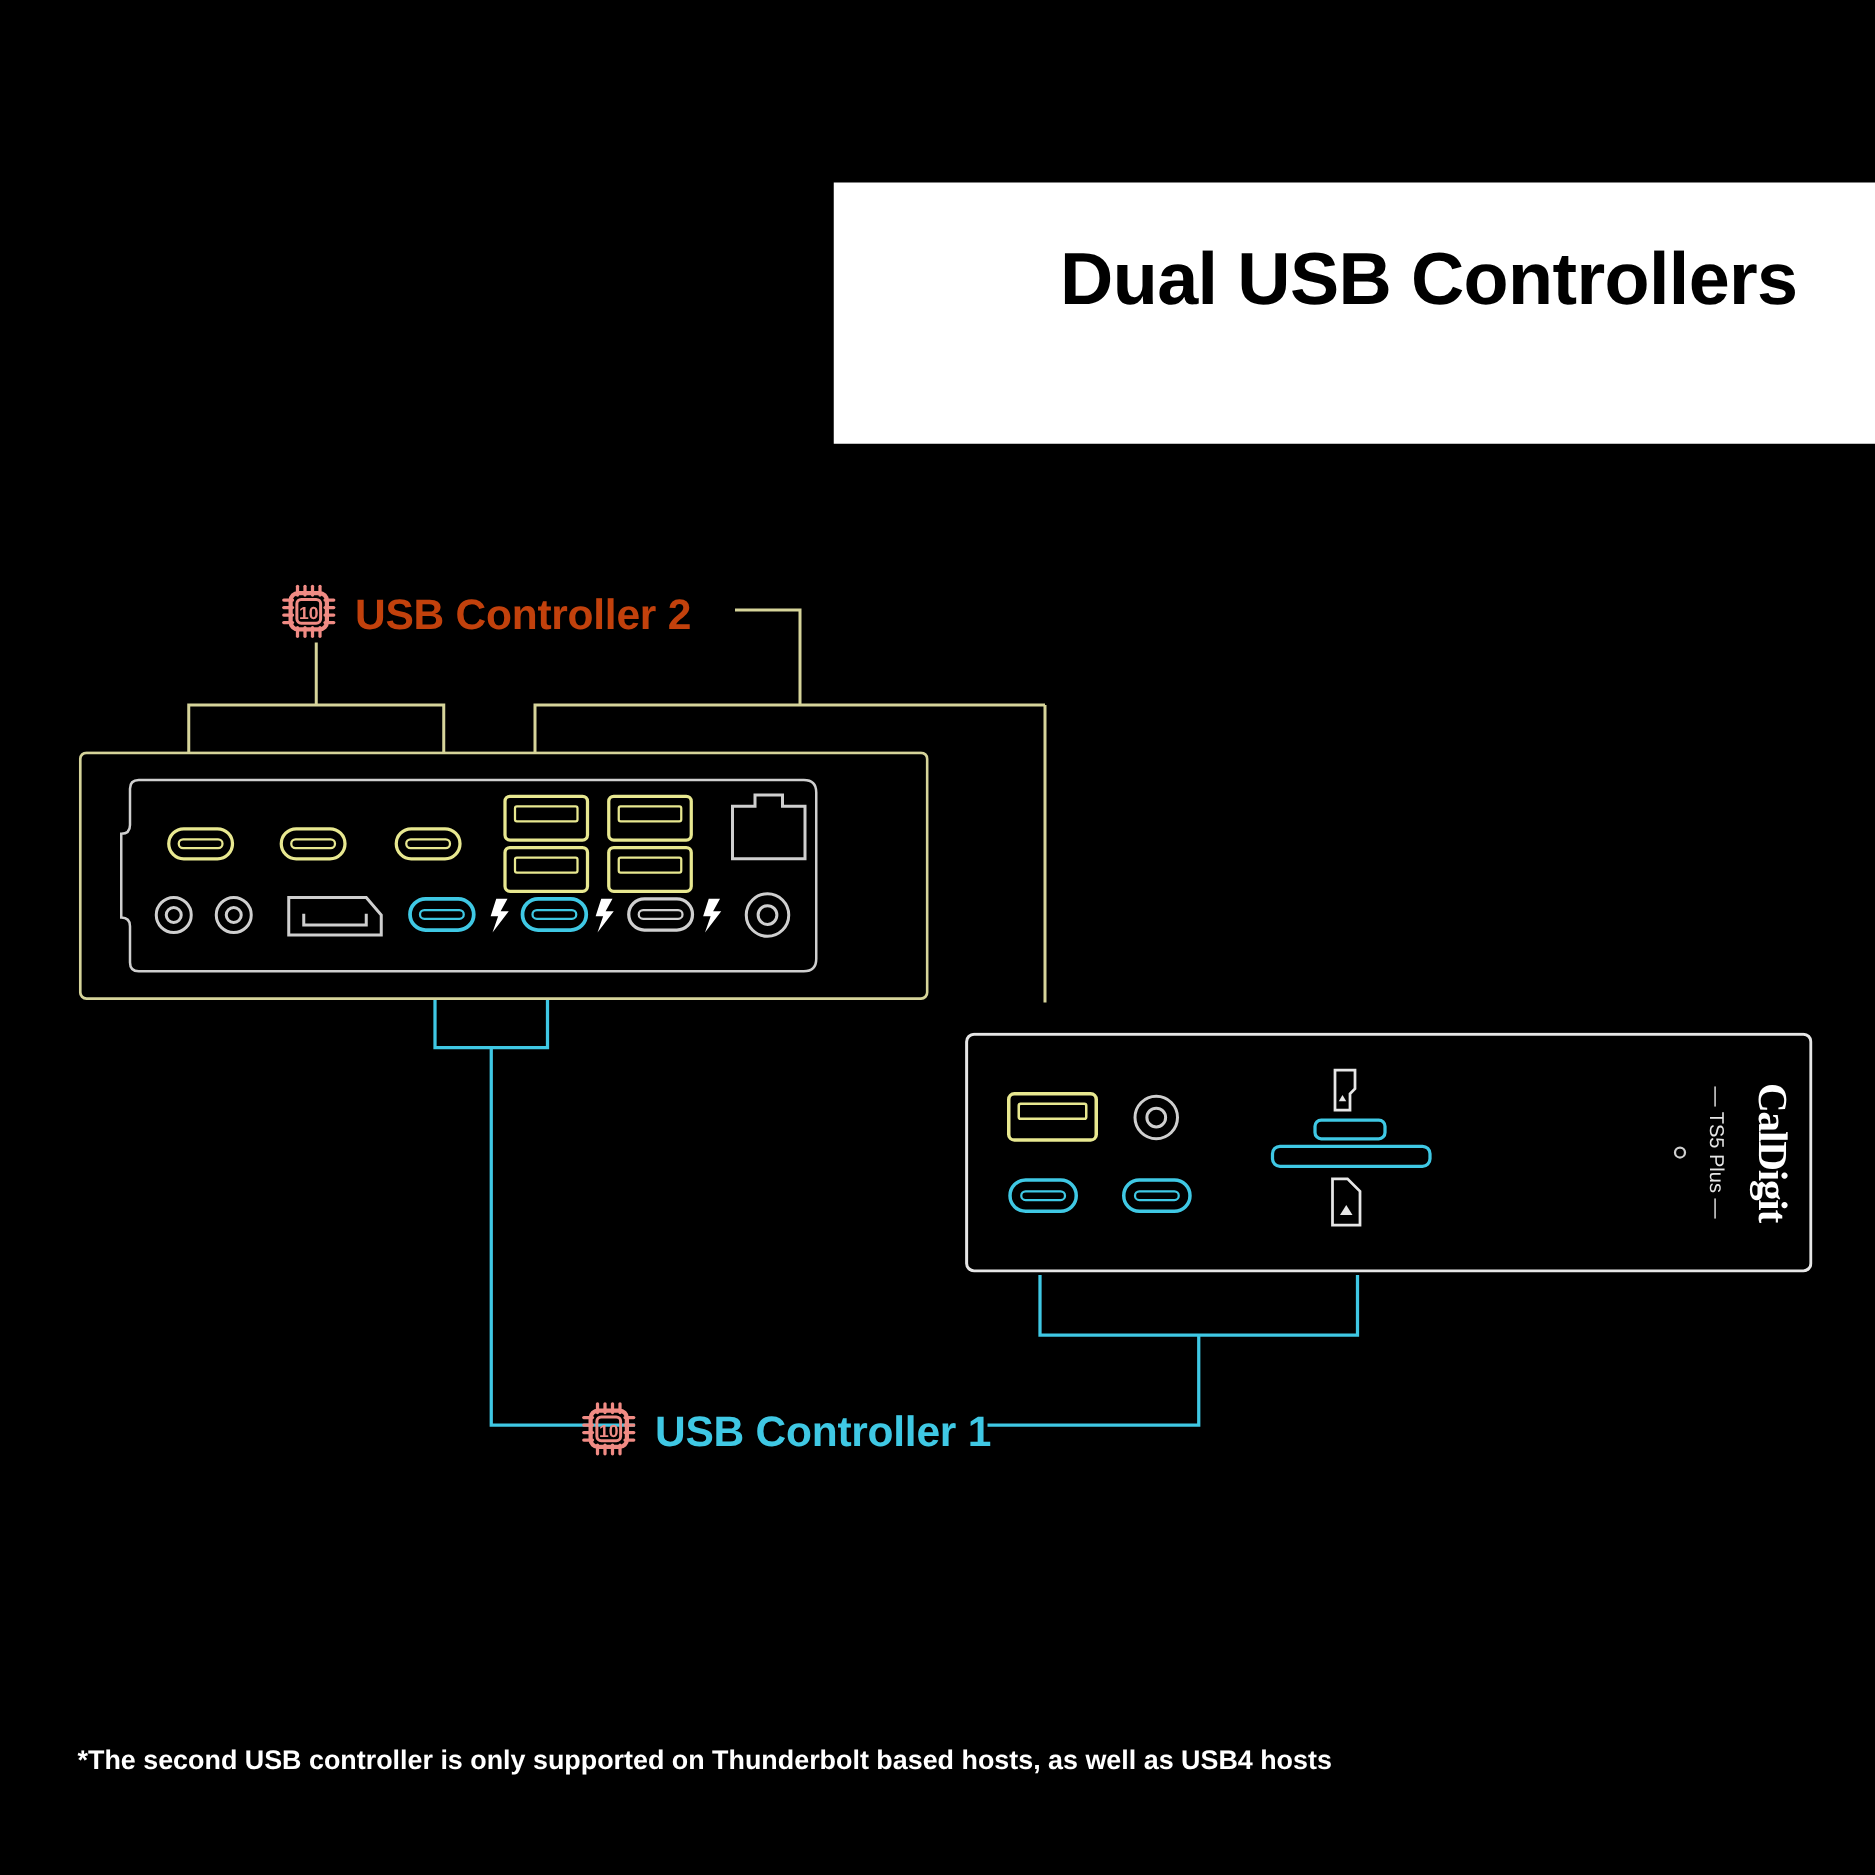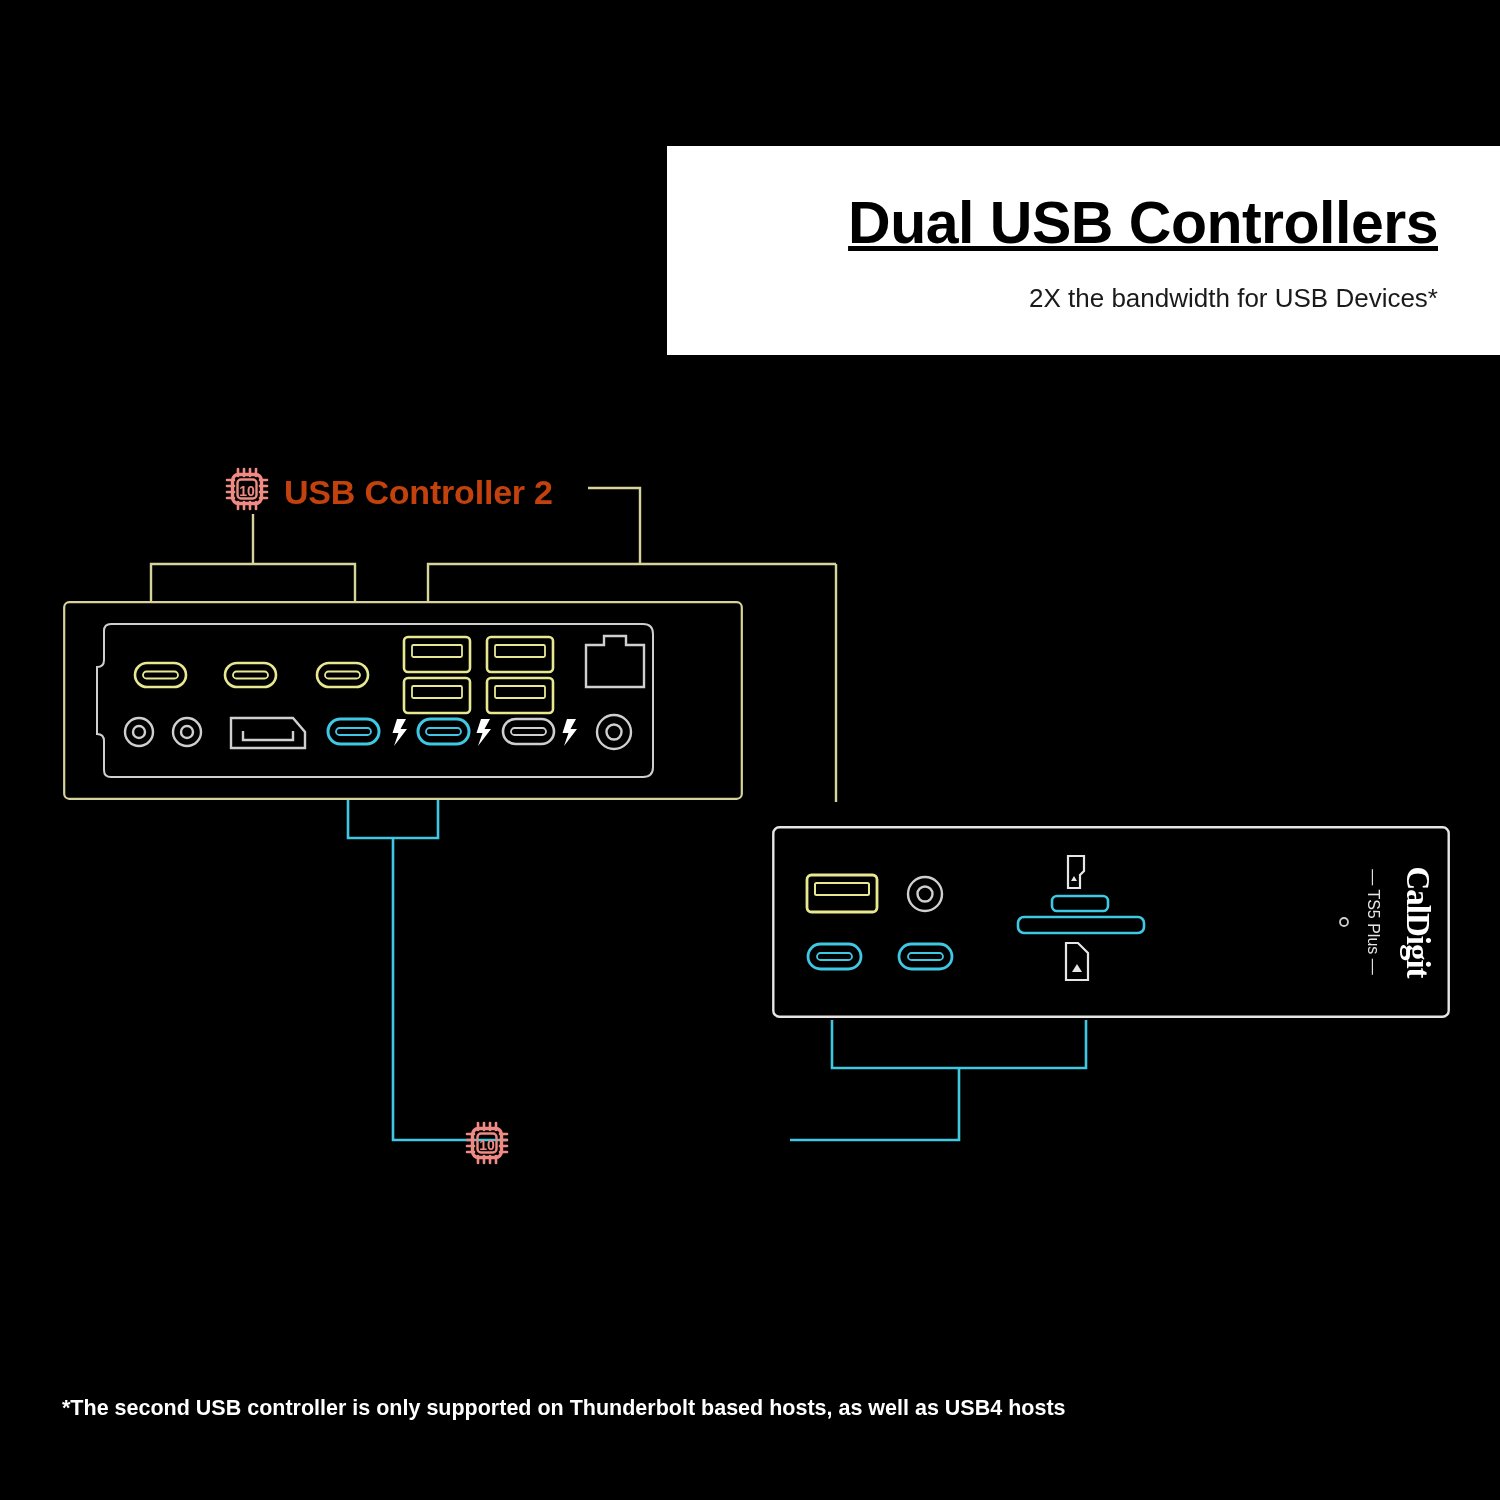--- a/index.html
+++ b/index.html
@@ -32,21 +32,20 @@
     justify-content: flex-start;
   }
   #header-title {
     color: #000000;
     font-size: 59px;
     font-weight: 700;
     letter-spacing: -0.5px;
     line-height: 1;
     margin-top: 48px;
     white-space: nowrap;
-    text-decoration: underline;
   }
   #header-subtitle {
     color: #1a1a1a;
     font-size: 26px;
     font-weight: 400;
     line-height: 1;
     margin-top: 32px;
     white-space: nowrap;
   }
 
@@ -104,21 +103,20 @@
     line-height: 1.42;
     color: #ffffff;
   }
   #footnote div { white-space: nowrap; font-weight: bold; }
 </style>
 </head>
 <body>
 
 <div id="header-banner">
   <div id="header-title">Dual USB Controllers</div>
-  <div id="header-subtitle">2X the bandwidth for USB Devices*</div>
 </div>
 
 <svg id="diagram-layer" viewBox="0 0 1500 1500">
 
   <g stroke="#d6d49a" stroke-width="2.4" fill="none">
     <path d="M151,602 L151,564 L355,564 L355,602"></path>
     <path d="M253,564 L253,514"></path>
   </g>
 
   <g stroke="#d6d49a" stroke-width="2.4" fill="none">
@@ -185,20 +183,21 @@
         <line x1="3" y1="32" x2="10" y2="32"></line>
       <line x1="36" y1="14" x2="43" y2="14"></line>
         <line x1="36" y1="20" x2="43" y2="20"></line>
       <line x1="36" y1="26" x2="43" y2="26"></line>
         <line x1="36" y1="32" x2="43" y2="32"></line>
     </g>
     <rect x="8.5" y="8.5" width="29" height="29" rx="6" ry="6" fill="none" stroke="#f08b84" stroke-width="3.4"></rect>
     <rect x="13.5" y="13.5" width="19" height="19" rx="3.5" ry="3.5" fill="none" stroke="#f08b84" stroke-width="2.4"></rect>
     <text x="23" y="29.6" text-anchor="middle" font-family="'Liberation Sans',sans-serif" font-size="14" font-weight="700" fill="#f08b84">10</text>
   </svg>
+  <span class="label-text">USB Controller 1</span>
 </div>
 
 <svg id="dock-rear" viewBox="0 0 680 199">
 
   <rect x="1.2" y="1.2" width="677.6" height="196.6" rx="5" ry="5" fill="none" stroke="#d6d49a" stroke-width="2.2"></rect>
 
   <path d="M48,23 L580,23 Q590,23 590,33 L590,166 Q590,176 580,176 L48,176
            Q41,176 41,169 L41,140 Q41,133 34,133 L34,66 Q41,66 41,59 L41,30 Q41,23 48,23 Z" fill="none" stroke="#cfcfcf" stroke-width="2"></path>
 
   <g>

